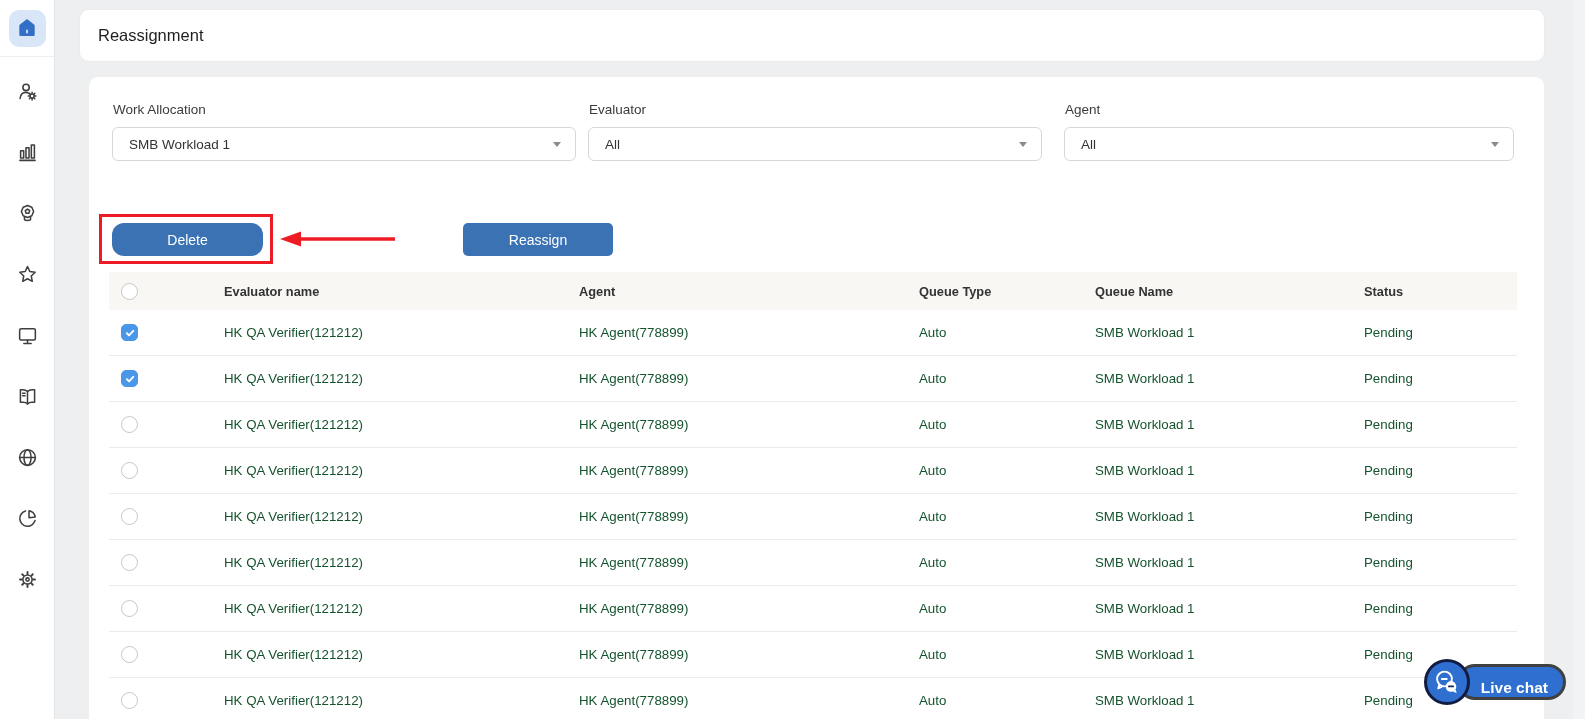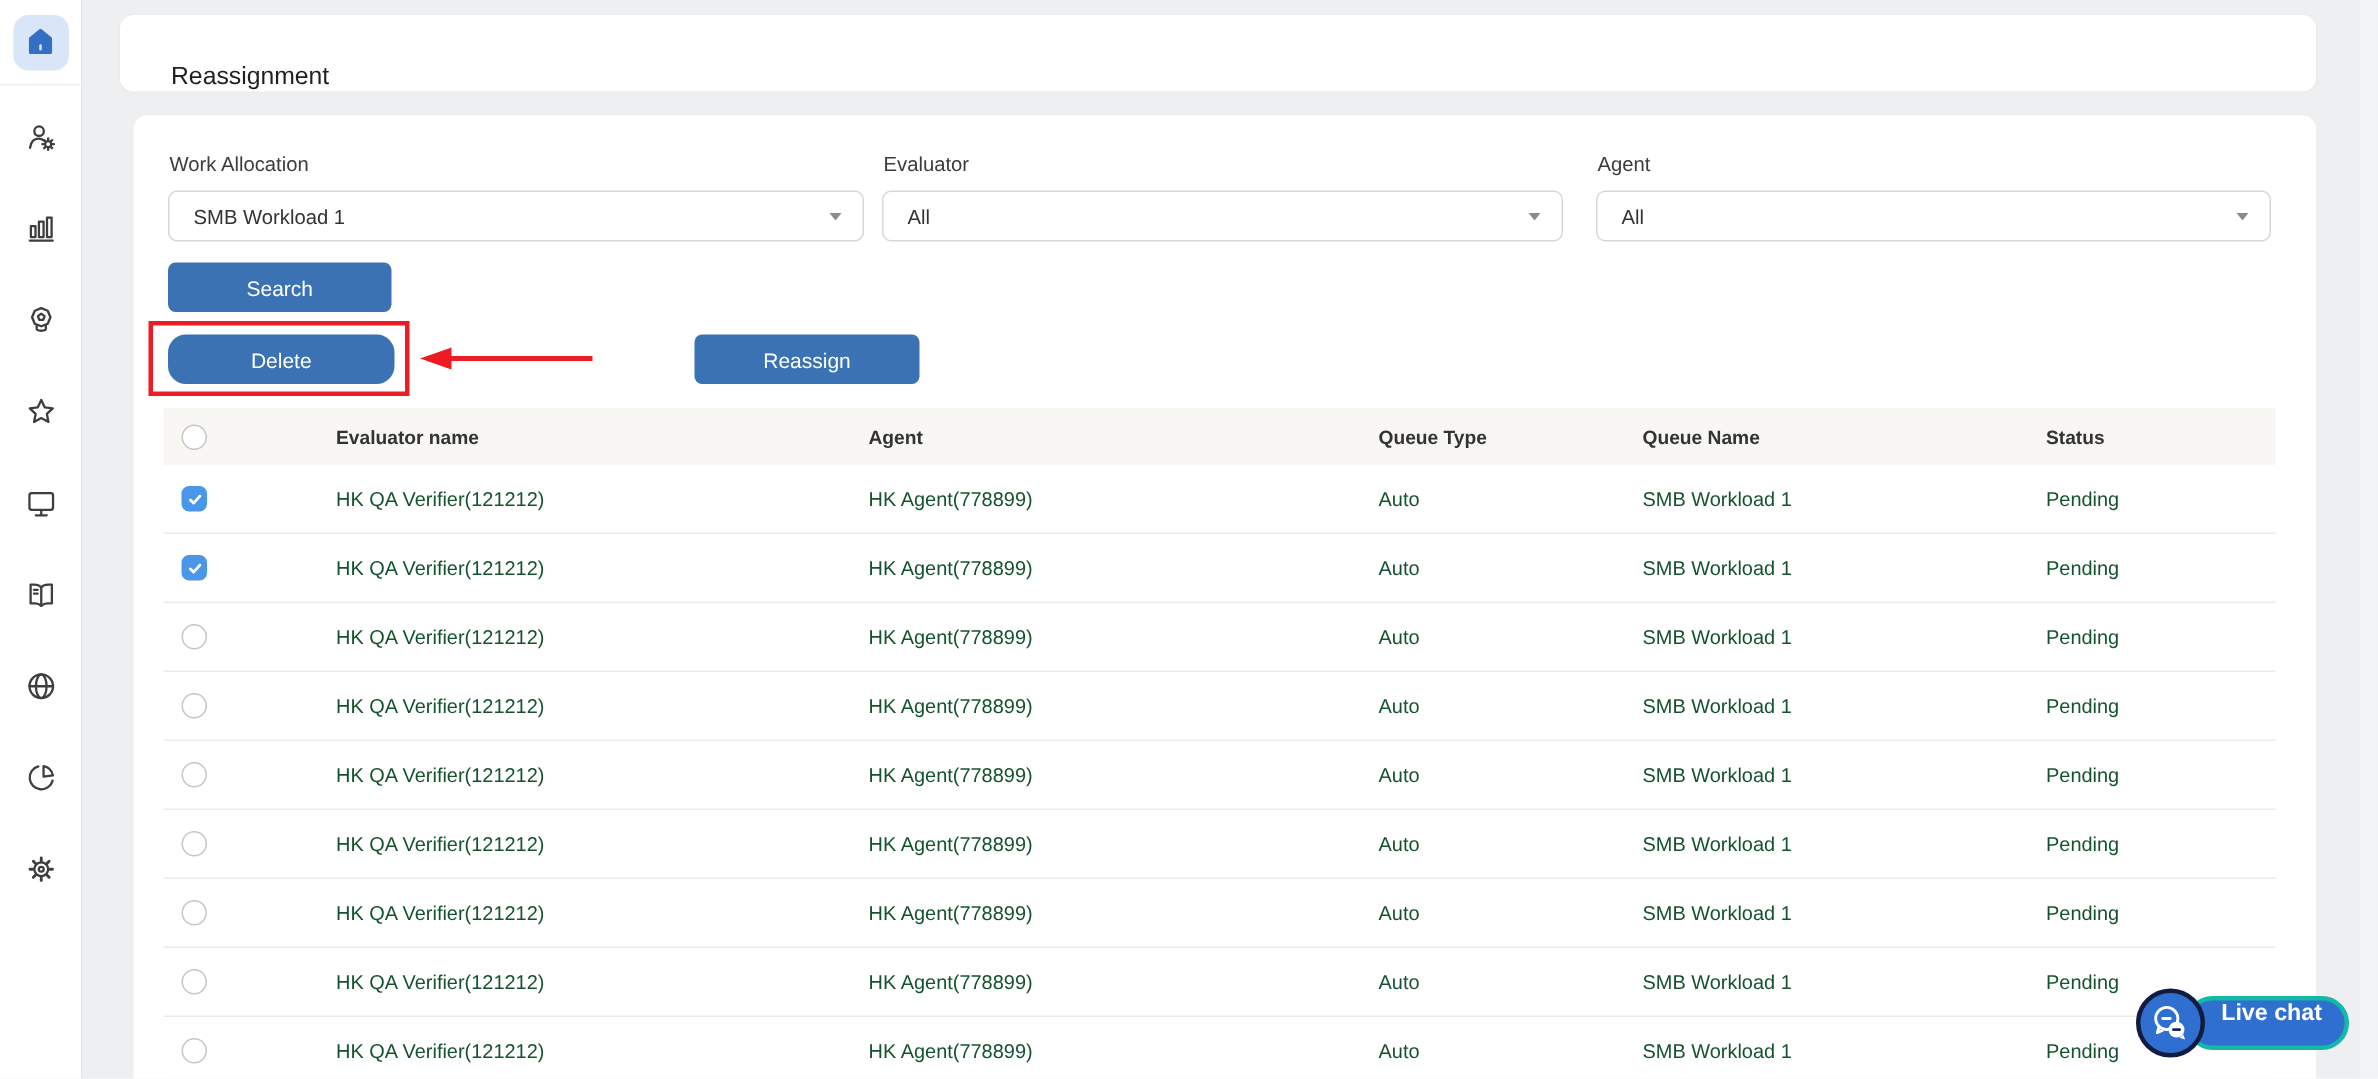--- a/index.html
+++ b/index.html
@@ -22,21 +22,21 @@
     display:flex; align-items:center; justify-content:center; cursor:pointer; }
   .side-nav { padding-top:4px; }
   .side-item { height:61px; display:flex; align-items:center; justify-content:center; cursor:pointer; }
   .side-item svg { stroke:#3e3e3e; }
 
   
   .title-card {
     position:absolute; left:79px; top:9px; width:1466px; height:53px;
     background:#fff; border-radius:10px; border:1px solid #ececec;
   }
-  .title-card h1 { margin:16px; padding-left:18px; line-height:51px;
+  .title-card h1 { margin:0; padding-left:18px; line-height:51px;
     font-size:16.5px; font-weight:400; color:#1f1f1f; }
 
   .content-card {
     position:absolute; left:88px; top:76px; width:1457px; height:700px;
     background:#fff; border-radius:10px; border:1px solid #efefef;
   }
 
   
   .field-label { position:absolute; font-size:13.5px; color:#3c3c3c; line-height:16px; }
   .select {
@@ -74,22 +74,22 @@
   .cb svg { display:none; }
   .cb.checked { background:#4a97ea; border-color:#4a97ea; border-radius:5px; }
   .cb.checked svg { display:block; }
 
   
   .livechat { position:absolute; right:19px; bottom:14px; display:flex;
     align-items:center; z-index:6; cursor:pointer; }
   .chat-circle { width:46px; height:46px; border-radius:50%; background:#2e6fd0;
     border:3px solid #111c40; display:flex; align-items:center; justify-content:center;
     position:relative; z-index:2; }
-  .chat-pill { margin-left:-13px; background:#2e6fd0; border:3px solid #14b8a6;
-    border-radius:19px; height:36px; display:flex; align-items:flex-start;
+  .chat-pill { margin-left:-13px; background:#2e6fd0; border:3px solid #404040;
+    border-radius:19px; height:36px; display:flex; align-items:flex-end;
     padding:0 15px 0 21px; color:#fff; font-size:15.5px; font-weight:bold; }
 
   .scroll-strip { position:absolute; right:0; top:0; width:12px; height:719px;
     background:#f2f3f5; z-index:5; }
 </style>
 </head>
 <body>
 
 <aside class="sidebar">
   <div class="home-wrap">
@@ -182,21 +182,20 @@
     <span>All</span>
     <span class="caret"></span>
   </div>
 
   <span class="field-label" style="left:976px; top:25px;">Agent</span>
   <div class="select" style="left:975px; top:50px; width:450px;">
     <span>All</span>
     <span class="caret"></span>
   </div>
 
-  <button class="btn" style="left:23px; top:98px; width:149px;">Search</button>
 
   <button class="btn" style="left:23px; top:146px; width:151px;border-radius:12px;">Delete</button>
   <div class="red-box"></div>
   <svg class="arrow-svg" width="120" height="18" viewBox="0 0 120 18">
     <line x1="117" y1="9" x2="20" y2="9" stroke="#ed1c24" stroke-width="3.4"></line>
     <polygon points="2,9 23,1.6 23,16.4" fill="#ed1c24"></polygon>
   </svg>
 
   <button class="btn" style="left:374px; top:146px; width:150px;">Reassign</button>
 

